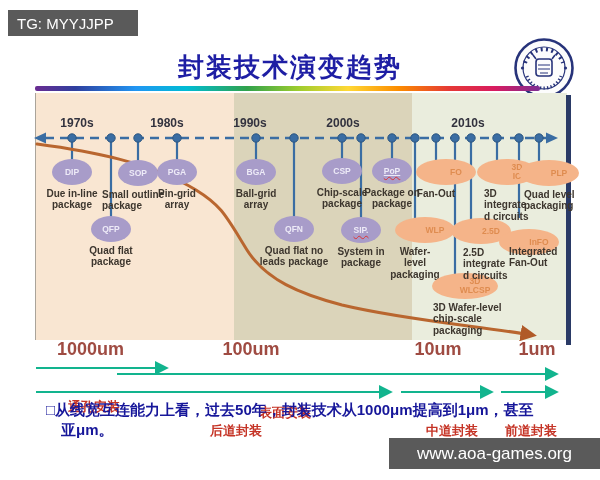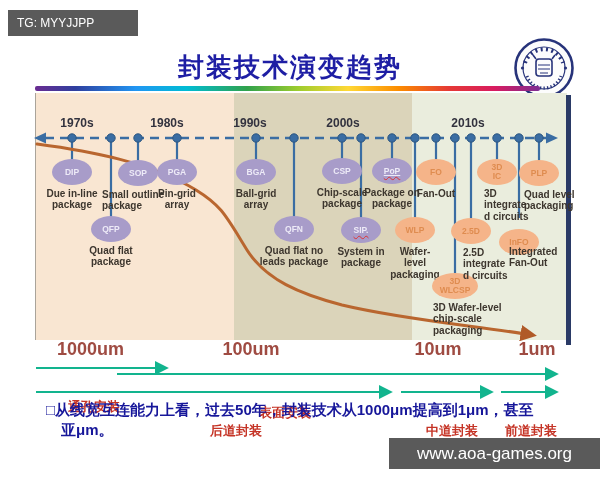--- a/index.html
+++ b/index.html
@@ -8,21 +8,21 @@
     --bubble-orange:#f5b489; --bubble-orange-text:#df8c50;
     --curve-orange:#b9662f; --arrow-teal:#12b48e; --label-red:#c53426;
     --scale-red:#9f4b42; --note-blue:#17179a; --caption-ink:#3d362e;
     --band-peach:#f9e6d2; --band-olive:#dbd4ba; --band-sage:#eaeddd;
   }
   html,body{margin:0;padding:0;}
   body{font-family:"Liberation Sans","DejaVu Sans",sans-serif;background:#ffffff;}
   .slide{position:relative;width:600px;height:480px;background:#ffffff;overflow:hidden;}
 
   .tg-banner{position:absolute;left:8px;top:10px;width:130px;height:26px;background:var(--banner-bg);
-    color:#fff;font-size:12px;display:flex;align-items:center;padding-left:9px;box-sizing:border-box;}
+    color:#fff;font-size:15px;display:flex;align-items:center;padding-left:9px;box-sizing:border-box;}
   .site-banner{position:absolute;left:389px;top:438px;width:211px;height:31px;background:var(--banner-bg);
     color:#fff;font-size:17px;display:flex;align-items:center;justify-content:center;}
 
   .title{position:absolute;left:0;top:50px;width:580px;text-align:center;color:var(--title-blue);
     font-size:26px;font-weight:bold;letter-spacing:2px;}
   .rainbow{position:absolute;left:35px;top:86px;width:505px;height:5px;border-radius:2px;
     background:linear-gradient(to right,#6a2c91 0%,#2f3f9f 8%,#2196f3 20%,#00bcd4 30%,#30a24c 42%,
       #9ccc2e 52%,#ffd835 62%,#fb8c00 72%,#e53935 82%,#d81b60 91%,#7d2d93 100%);}
 
   .logo{position:absolute;left:512px;top:36px;}
@@ -36,21 +36,21 @@
   .right-rule{position:absolute;left:566px;top:95px;width:4px;height:250px;box-sizing:border-box;
     border-left:3px solid #2a3a66;border-right:2px solid #2a3a66;}
 
   #diagram-svg{position:absolute;left:0;top:0;pointer-events:none;}
   #diagram-layer{position:absolute;left:0;top:0;width:600px;height:480px;pointer-events:none;}
 
   .decade{position:absolute;width:56px;text-align:center;font-size:12px;font-weight:600;color:#32323e;}
   .bubble{position:absolute;border-radius:50%;display:flex;align-items:center;justify-content:center;
     font-size:8.5px;font-weight:bold;text-align:center;white-space:pre-line;line-height:1.05;}
   .bubble.purple{background:var(--bubble-purple);color:var(--bubble-purple-text);}
-  .bubble.orange{background:var(--bubble-orange);color:var(--bubble-orange-text);}
+  .bubble.orange{background:var(--bubble-orange);color:var(--bubble-orange-text);padding-left:20px;}
   .bubble .squiggle{text-decoration:underline wavy #d33;text-decoration-thickness:1px;text-underline-offset:2px;}
   .caption{position:absolute;font-size:10px;color:var(--caption-ink);white-space:pre-line;line-height:1.14;font-weight:bold;}
   .scale-label{position:absolute;width:60px;text-align:center;font-size:18px;font-weight:600;color:var(--scale-red);}
   .stage-label{position:absolute;width:80px;text-align:center;font-size:13px;font-weight:bold;color:var(--label-red);margin-top:44px;}
 
   .note{position:absolute;left:46px;top:400px;width:540px;color:var(--note-blue);
     font-size:15px;font-weight:bold;line-height:1.3;white-space:pre-line;}
 </style>
 </head>
 <body>

